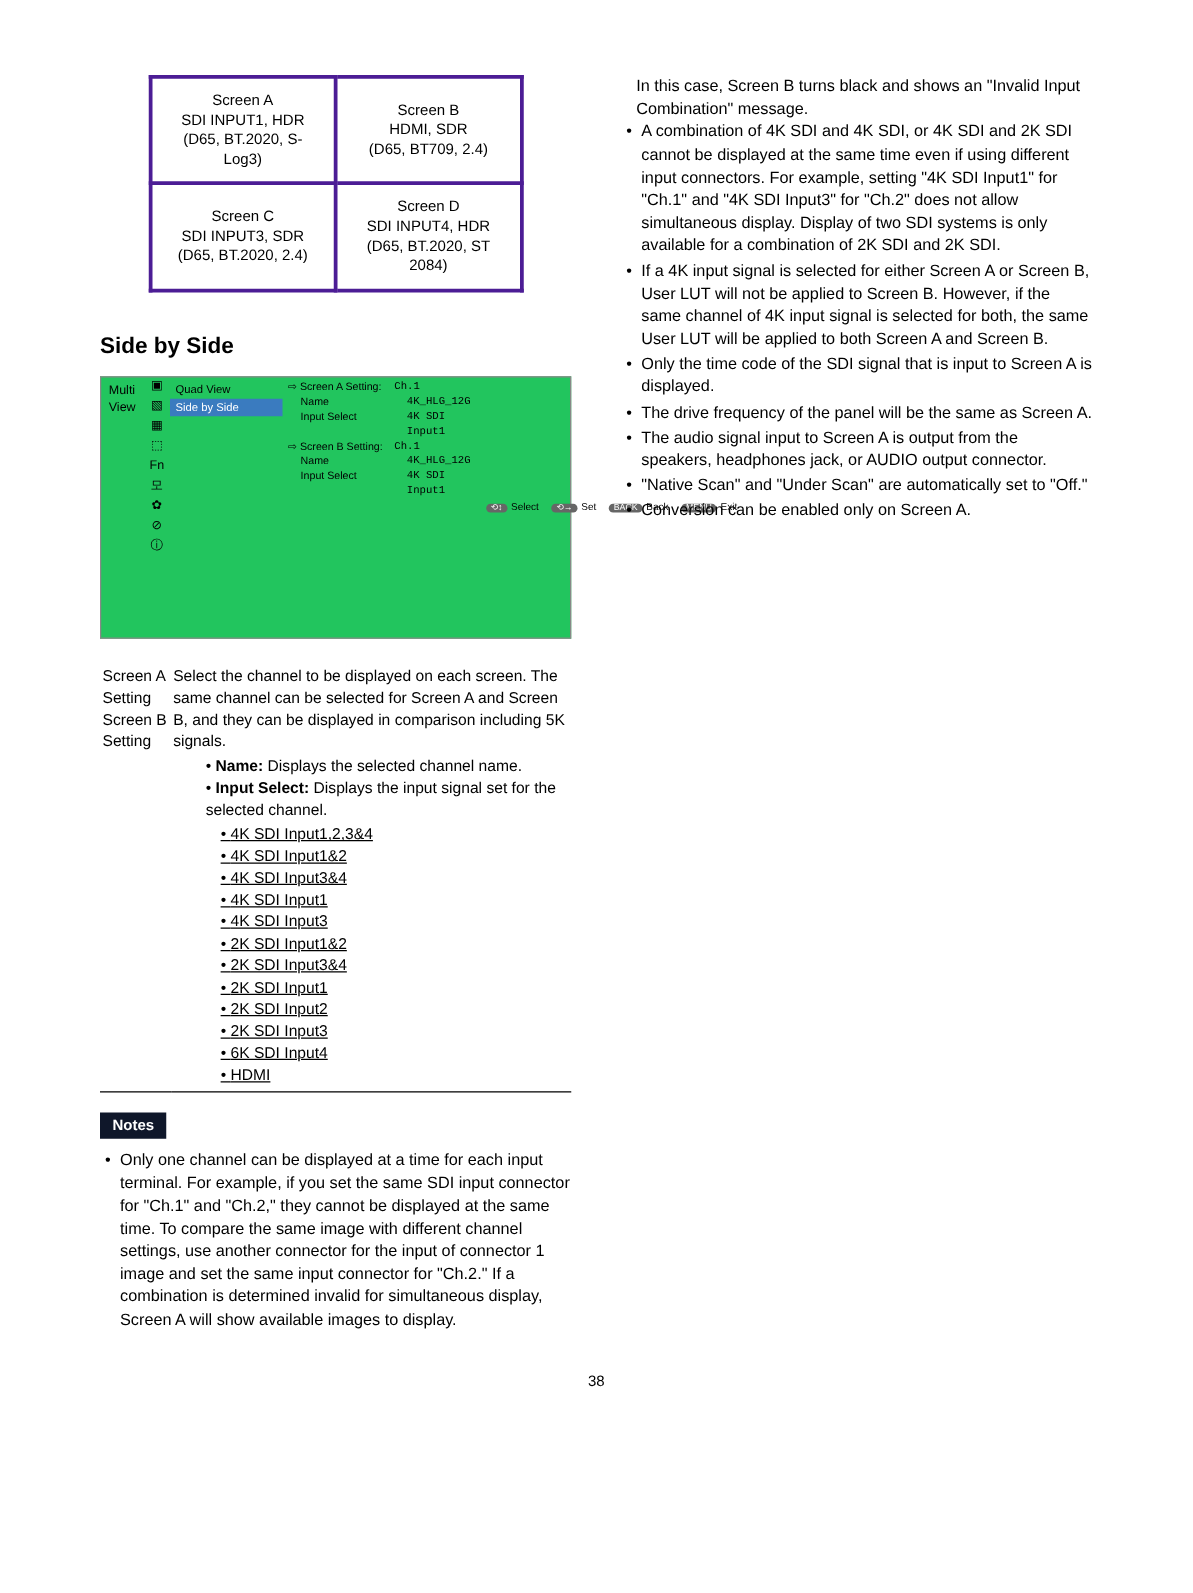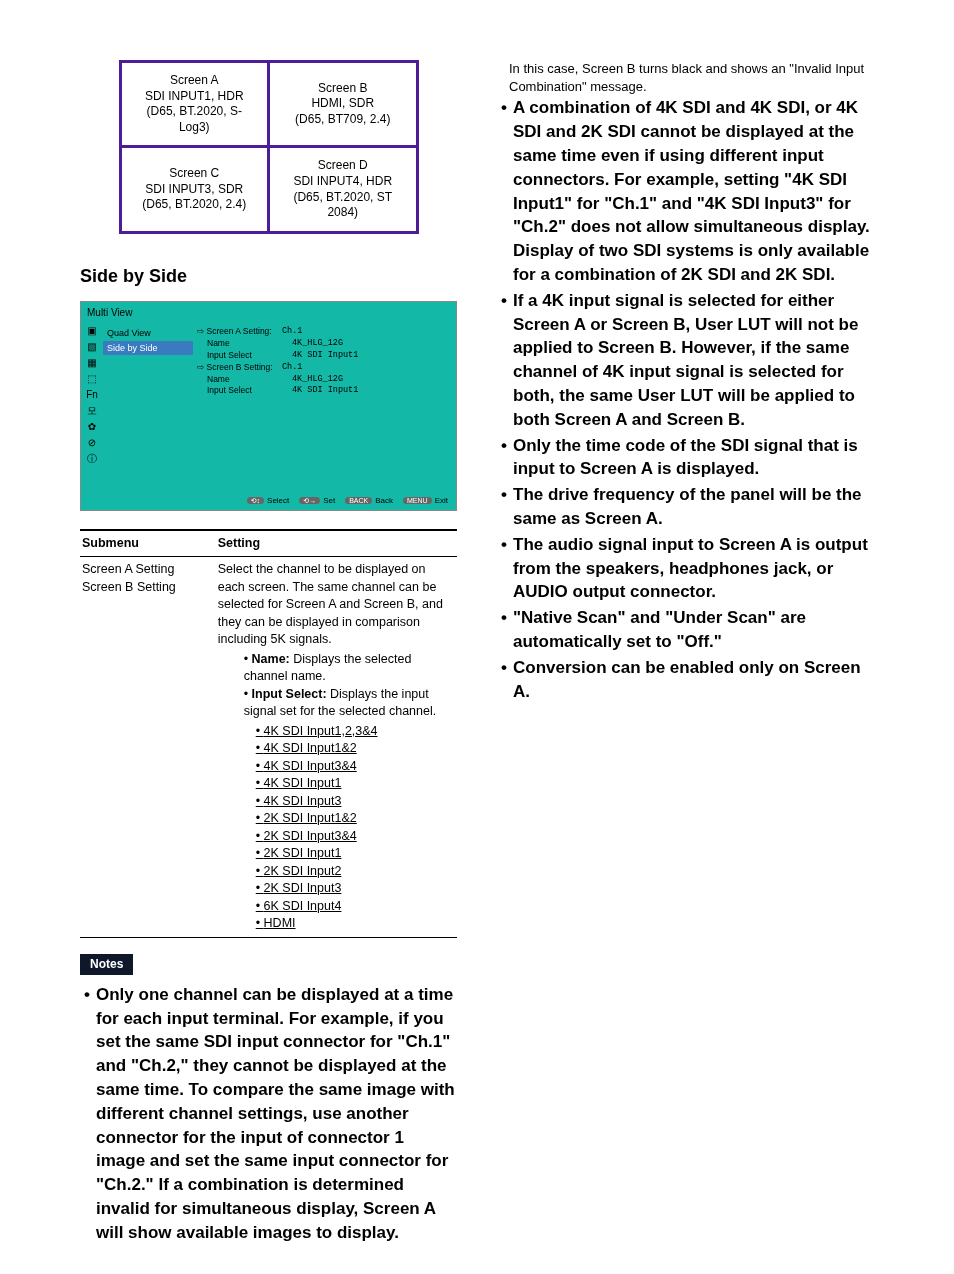--- a/index.html
+++ b/index.html
@@ -41,23 +41,23 @@
     font-size: 18px;
     font-weight: bold;
     margin: 10px 0 12px 0;
   }
   .ui-shot {
     border: 1px solid #888;
     width: 100%;
     height: 210px;
     box-sizing: border-box;
     font-size: 9px;
-    background: #14b8a6;
-    display: flex;
-    flex-direction: column;
+    background: #22c55e;
+    display: flex;
+    flex-direction: row;
     margin-bottom: 18px;
   }
   .ui-title {
     padding: 4px 6px;
     font-size: 10px;
   }
   .ui-body {
     flex: 1;
     display: flex;
   }
@@ -137,22 +137,21 @@
     font-weight: bold;
     padding: 2px 10px;
     display: inline-block;
     margin: 16px 0 8px 0;
     font-size: 12px;
   }
   ul.notes {
     margin: 0 0 0 4px;
     padding: 0;
     list-style: none;
-    font-size: 17px;
-    font-weight: bold;
+    font-size: 13px;
   }
   ul.notes > li {
     padding-left: 12px;
     position: relative;
     margin-bottom: 2px;
   }
   ul.notes > li::before {
     content: "•";
     position: absolute;
     left: 0;
@@ -248,24 +247,20 @@
       <div class="ui-foot">
         <span><span class="ui-badge">⟲↕</span><span>Select</span></span>
         <span><span class="ui-badge">⟲→</span><span>Set</span></span>
         <span><span class="ui-badge">BACK</span><span>Back</span></span>
         <span><span class="ui-badge">MENU</span><span>Exit</span></span>
       </div>
     </div>
 
     <table class="settings">
       <tbody>
-          <tr>
-        <th style="width:36%">Submenu</th>
-        <th>Setting</th>
-      </tr>
       <tr>
         <td>
           <span>Screen A Setting</span><br>
           <span>Screen B Setting</span>
         </td>
         <td>
           <span>Select the channel to be displayed on each screen. The same channel can be selected for Screen A and Screen B, and they can be displayed in comparison including 5K signals.</span>
           <ul class="sub-bullets">
             <li><b>Name:</b><span> Displays the selected channel name.</span></li>
             <li><b>Input Select:</b><span> Displays the input signal set for the selected channel.</span>

